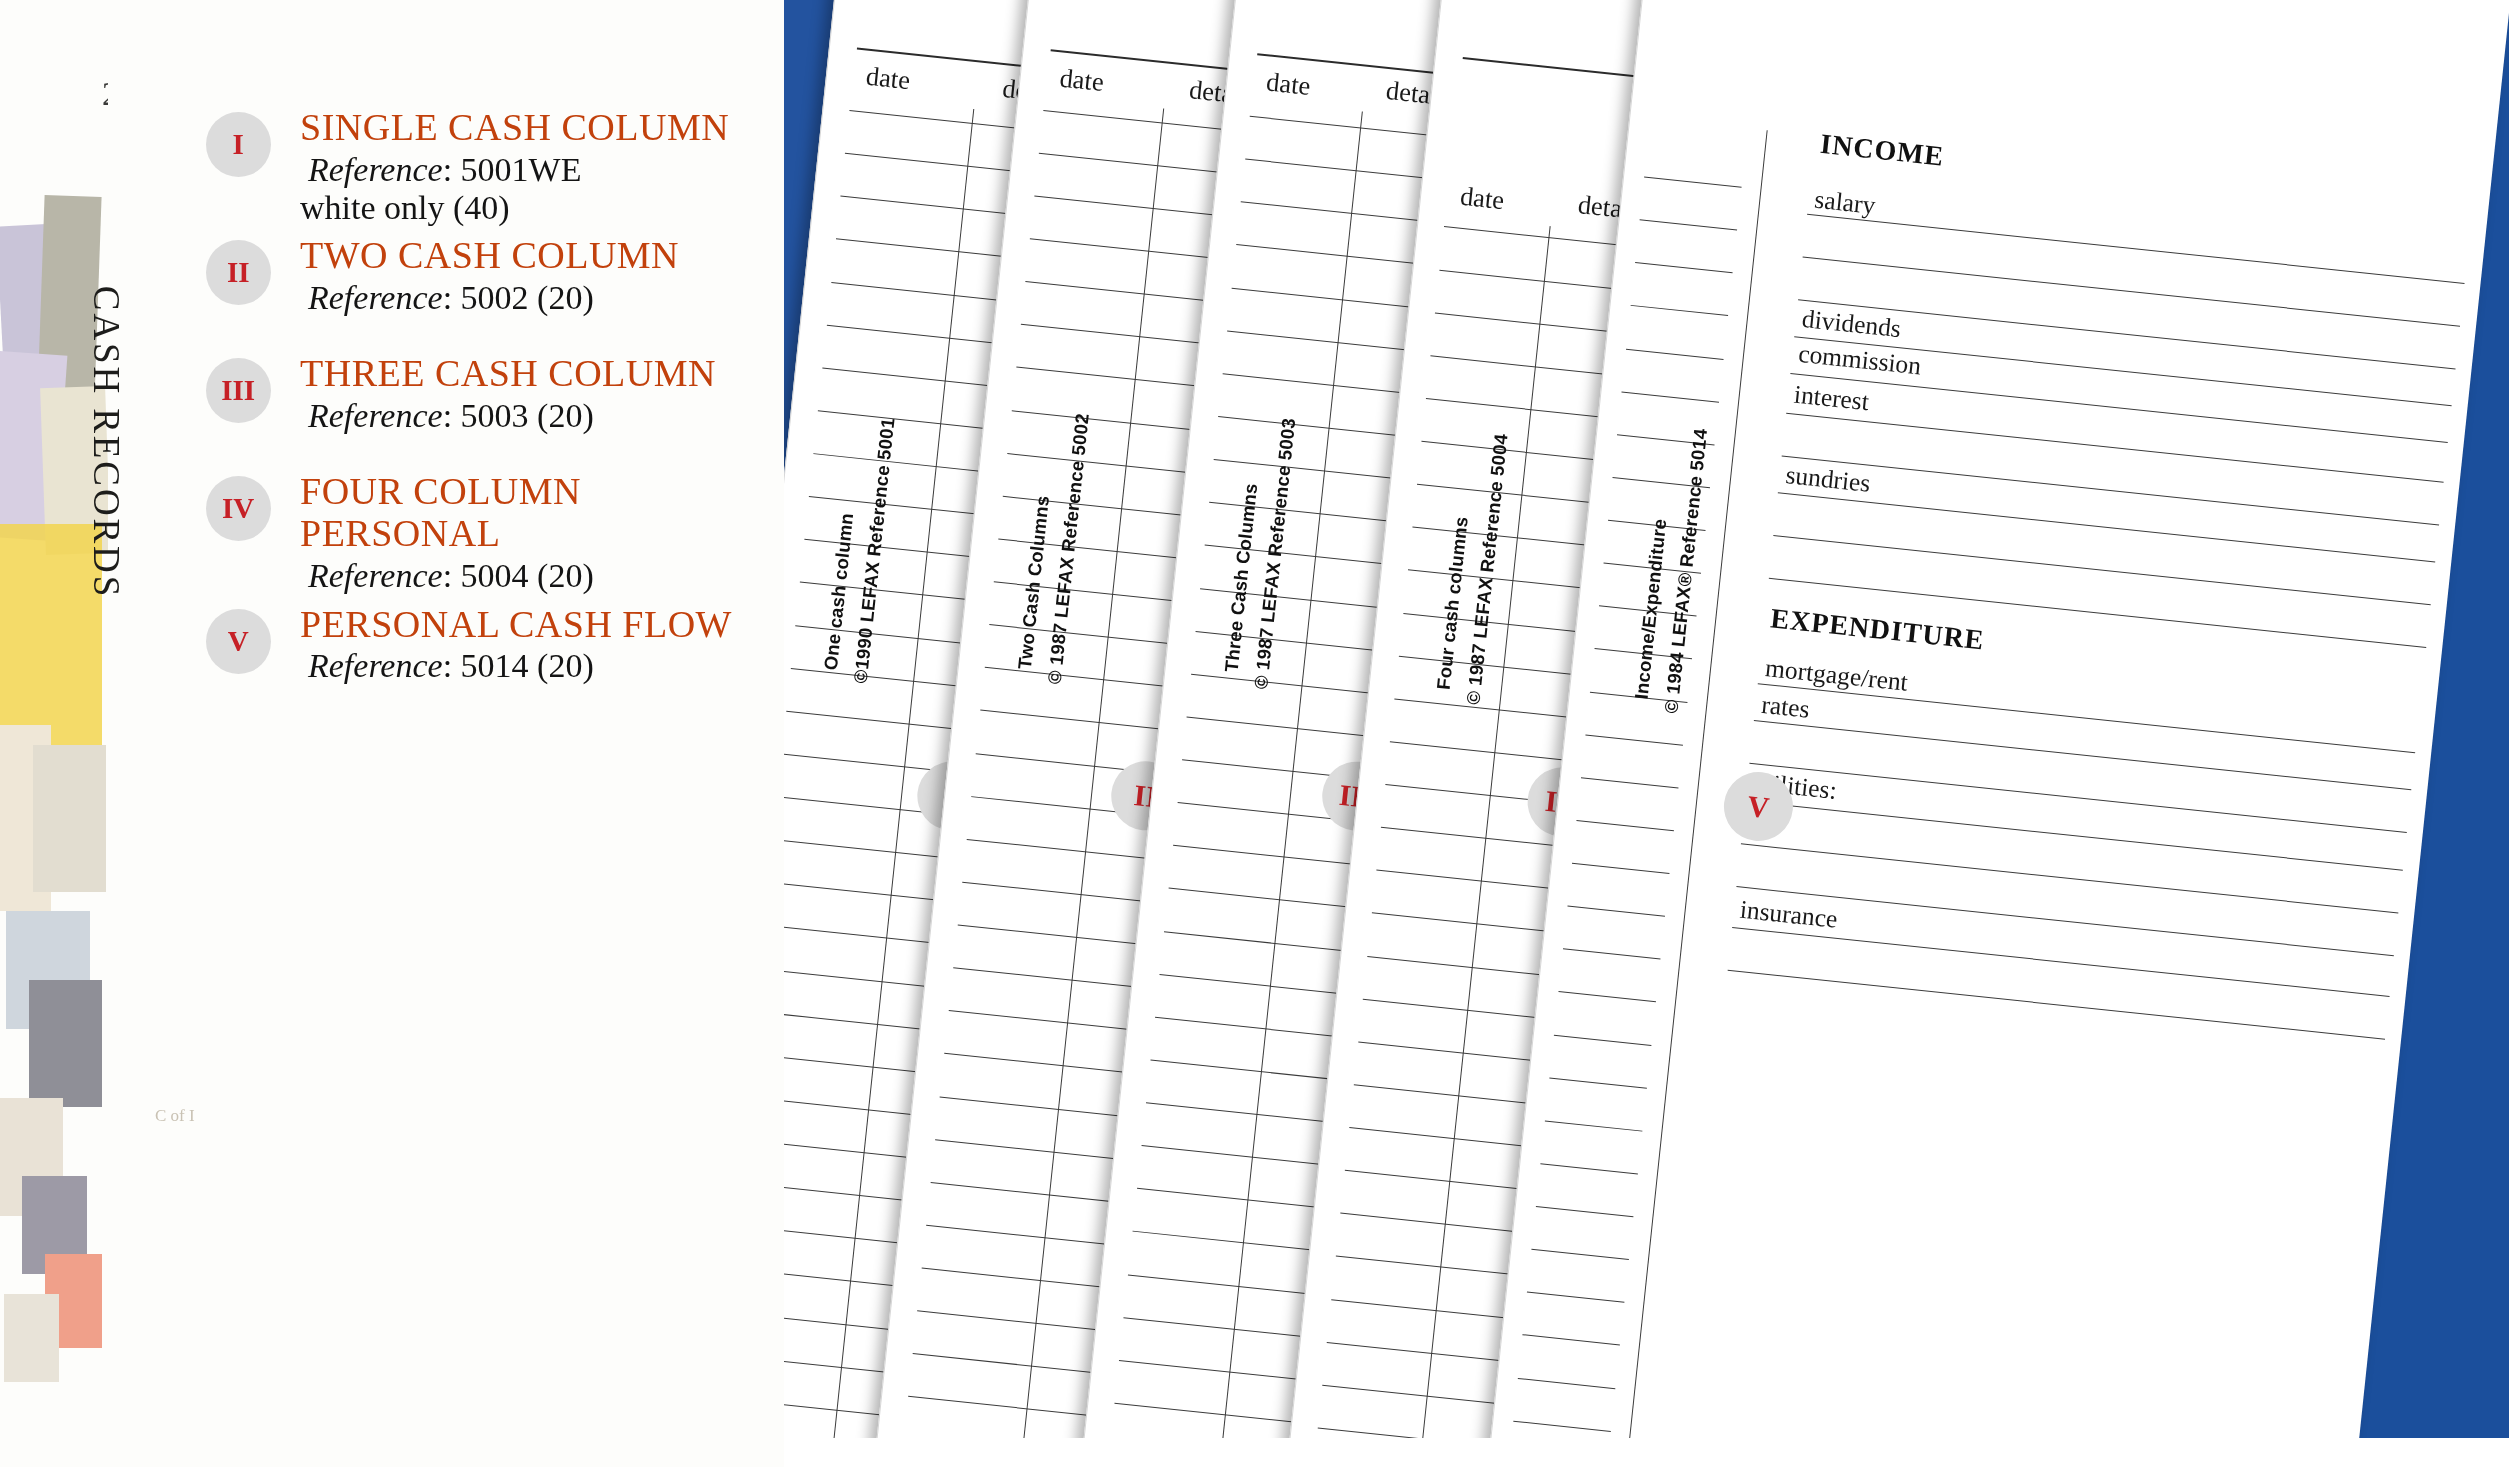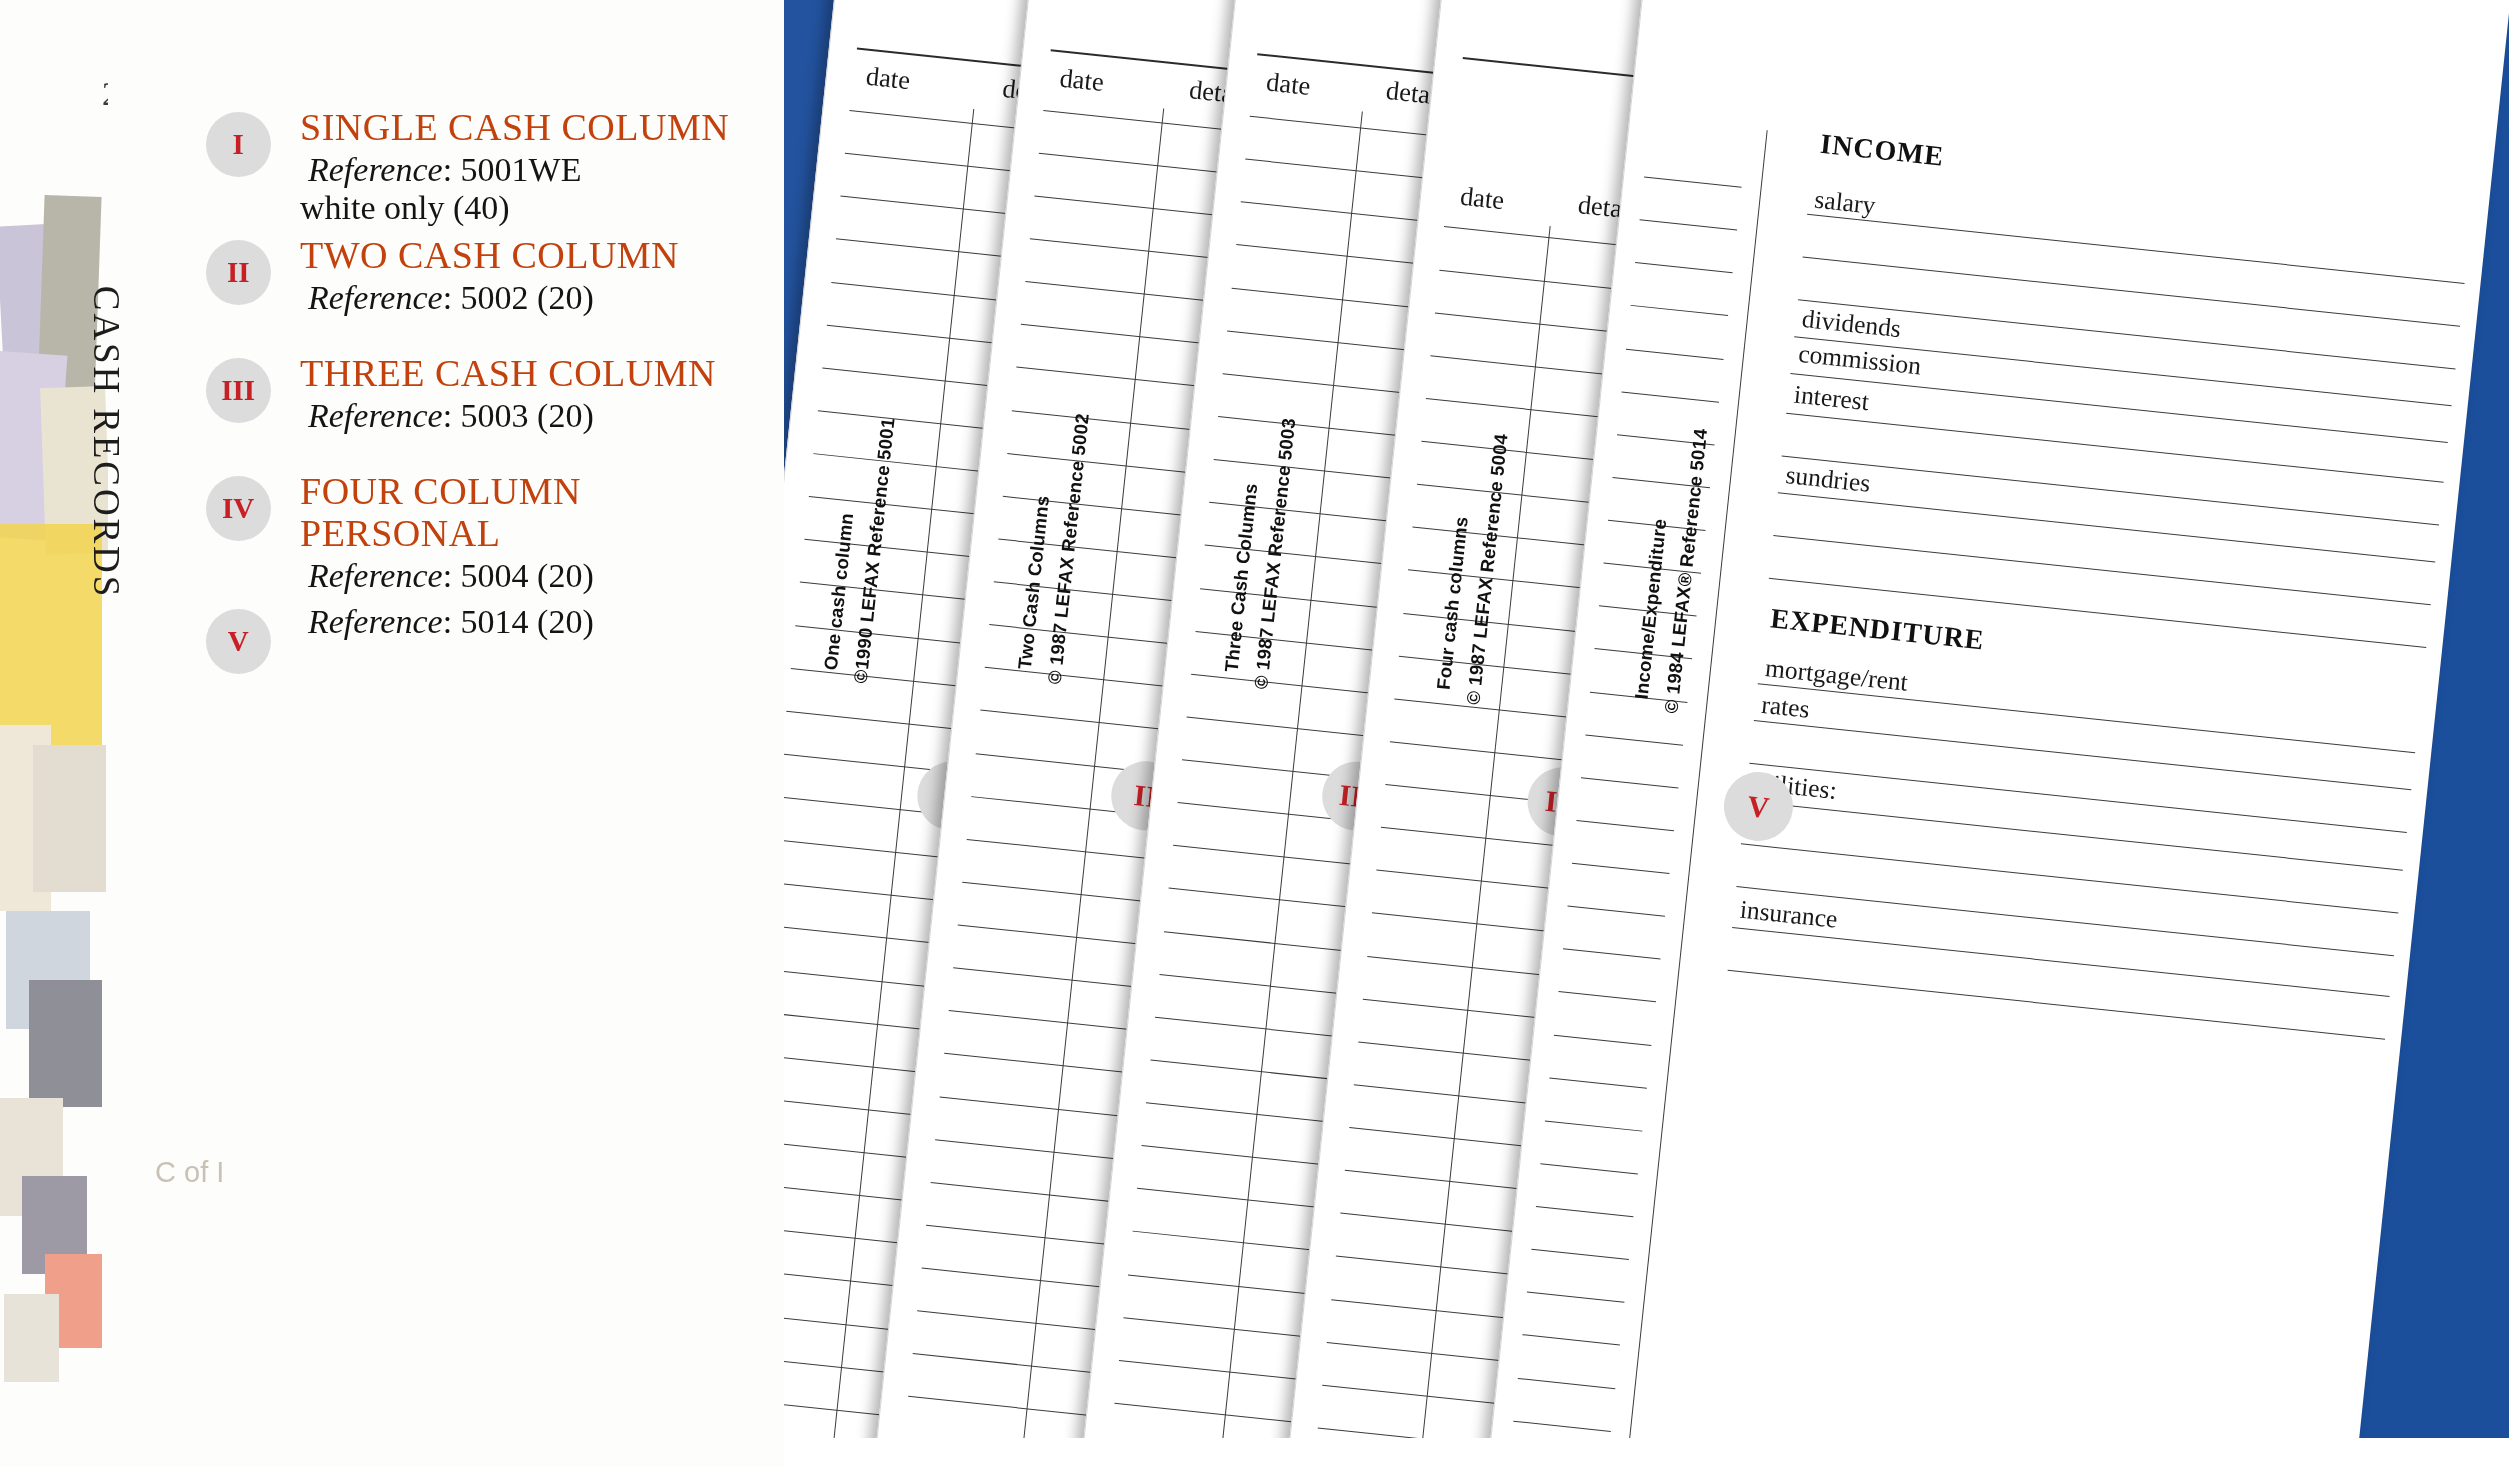--- a/index.html
+++ b/index.html
@@ -116,23 +116,23 @@
   }
   .record-ref .ital { font-style: italic; margin-left: 8px; }
   .record-note {
     font-family: "Liberation Serif", serif;
     font-size: 34px;
     color: #141414;
   }
 
   .faint-mark {
     position: absolute;
-    left: 155px; top: 1156px;
-    font-family: Liberation Sans, sans-serif;
-    font-size: 29px;
+    left: 155px; top: 1106px;
+    font-family: Liberation Serif, serif;
+    font-size: 17px;
     color: #c9c2b4;
   }
 
   
   .photo {
     position: absolute;
     left: 784px; top: 0;
     width: 1725px; height: 1467px;
     background: #1e50a0;
     overflow: hidden;
@@ -291,20 +291,21 @@
       <div class="record-item">
         <div class="roman-badge">IV</div>
         <div class="record-title">FOUR COLUMN PERSONAL</div>
         <div class="record-ref">
           <span class="ital">Reference</span><span>: 5004  (20)</span>
         </div>
       </div>
 
       <div class="record-item">
         <div class="roman-badge">V</div>
+        <div class="record-title">PERSONAL CASH FLOW</div>
         <div class="record-ref">
           <span class="ital">Reference</span><span>: 5014  (20)</span>
         </div>
       </div>
 
     </div>
 
     <div class="faint-mark">C of I</div>
   </div>
 

